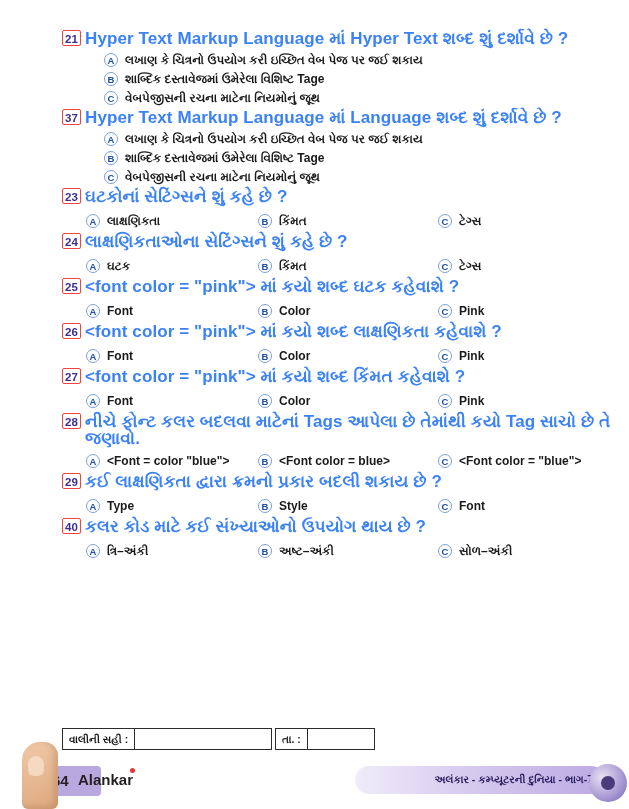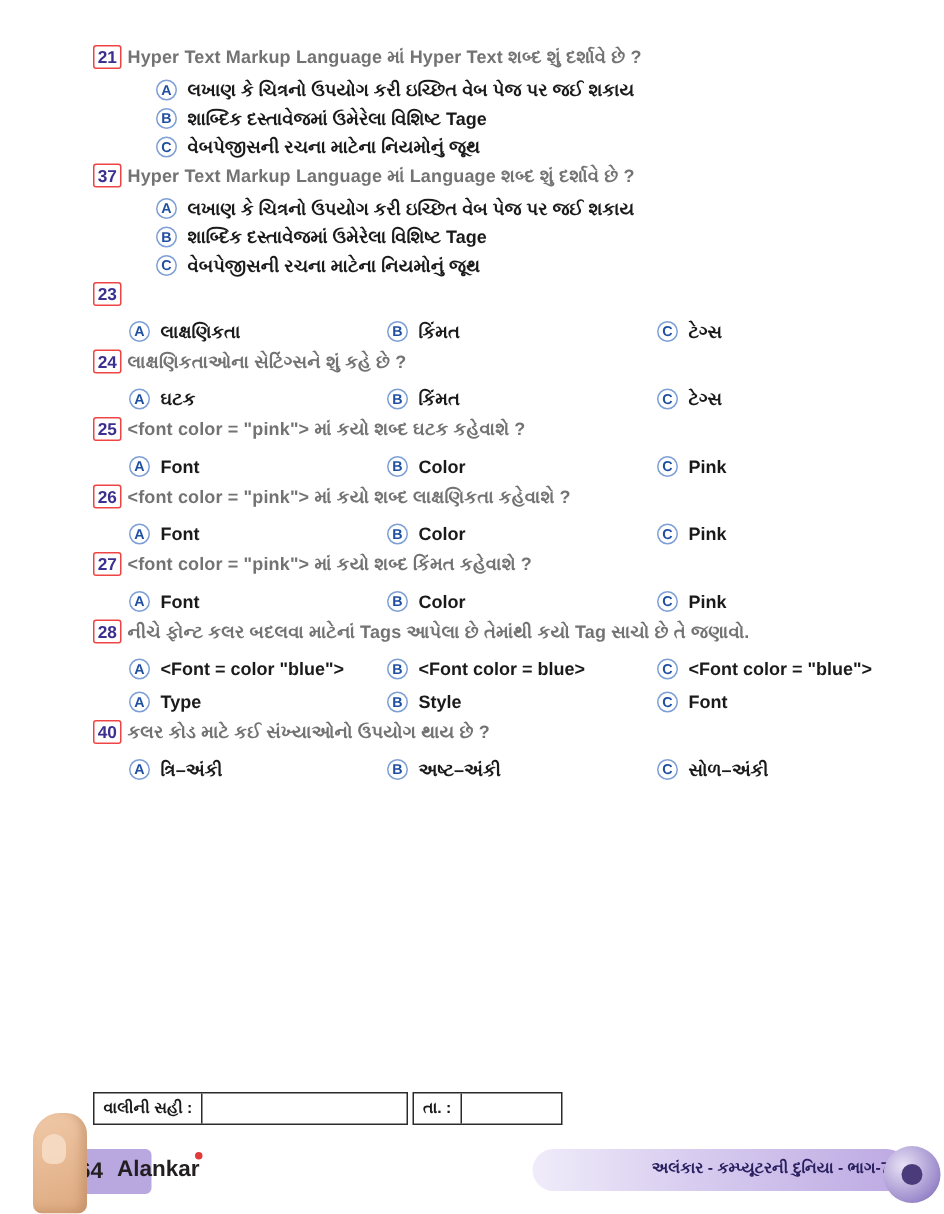--- a/index.html
+++ b/index.html
@@ -48,23 +48,23 @@
     color: #3b2f8f;
     font-size: 11.5px;
     font-weight: bold;
     text-align: center;
     line-height: 16px;
     background: #ffffff;
     box-sizing: border-box;
   }
   .qtext {
     margin-left: 23px;
-    font-size: 12px;
+    font-size: 17px;
     line-height: 17px;
-    color: #737373;
+    color: #3b82f6;
     font-weight: bold;
     letter-spacing: 0.1px;
   }
   .opts-stacked {
     padding-left: 104px;
     margin-top: 3px;
   }
   .opt-row {
     display: flex;
     align-items: flex-start;
@@ -287,20 +287,21 @@
           </div>
           <div class="opt-row">
             <span class="bullet">C</span>
             <span class="opt-text">વેબપેજીસની રચના માટેના નિયમોનું જૂથ</span>
           </div>
         </div>
       </div>
       <div class="qblock">
         <div class="qhead">
           <div class="qnum">23</div>
+          <div class="qtext">ઘટકોનાં સેટિંગ્સને શું કહે છે ?</div>
         </div>
         <div class="opts-cols">
           <div class="opt col1">
             <span class="bullet">A</span>
             <span class="opt-text">લાક્ષણિકતા</span>
           </div>
           <div class="opt col2">
             <span class="bullet">B</span>
             <span class="opt-text">કિંમત</span>
           </div>
@@ -404,20 +405,24 @@
             <span class="bullet">B</span>
             <span class="opt-text">&lt;Font color = blue&gt;</span>
           </div>
           <div class="opt col3">
             <span class="bullet">C</span>
             <span class="opt-text">&lt;Font color = "blue"&gt;</span>
           </div>
         </div>
       </div>
       <div class="qblock">
+        <div class="qhead">
+          <div class="qnum">29</div>
+          <div class="qtext">કઈ લાક્ષણિકતા દ્વારા ક્રમનો પ્રકાર બદલી શકાય છે ?</div>
+        </div>
         <div class="opts-cols">
           <div class="opt col1">
             <span class="bullet">A</span>
             <span class="opt-text">Type</span>
           </div>
           <div class="opt col2">
             <span class="bullet">B</span>
             <span class="opt-text">Style</span>
           </div>
           <div class="opt col3">

